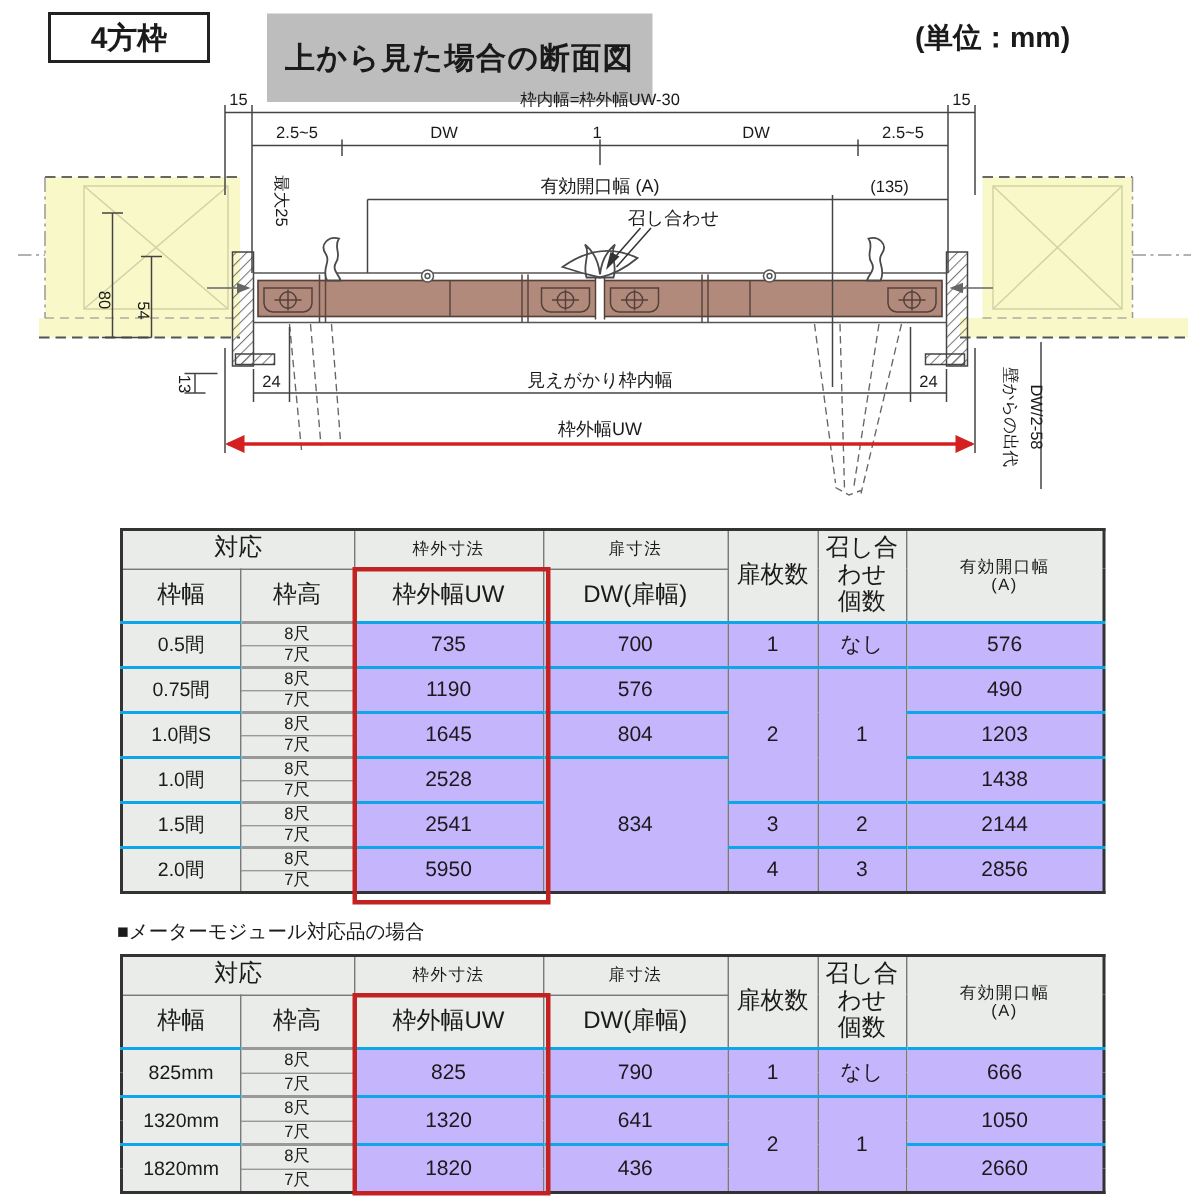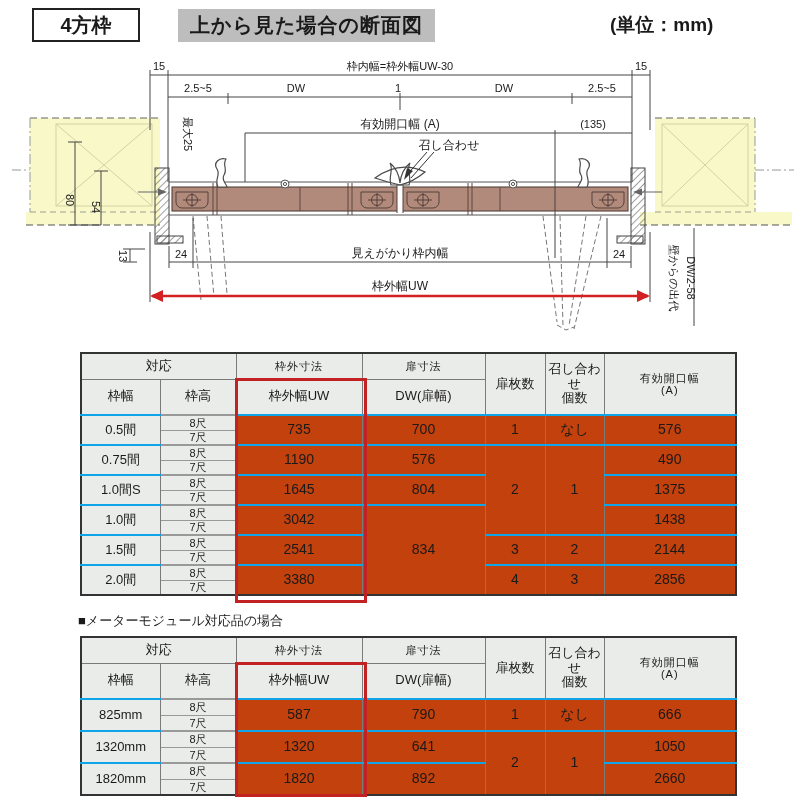--- a/index.html
+++ b/index.html
@@ -1,33 +1,33 @@
 <!DOCTYPE html>
 <html><head>
 <meta charset="utf-8">
 <style>
   html,body{margin:0;padding:0}
   body{width:800px;height:800px;position:relative;background:#fff;color:#1a1a1a;
        font-family:"Liberation Sans","DejaVu Sans",sans-serif;overflow:hidden}
   .abs{position:absolute}
   #badge{left:32px;top:8px;width:104px;height:30px;border:2px solid #222;border-radius:0;
          display:flex;align-items:center;justify-content:center;font-size:20px;font-weight:bold;background:#fff}
-  #title{left:178px;top:9px;background:#bdbdbd;padding:3px 12px;font-size:20px;font-weight:bold;letter-spacing:1px}
+  #title{left:178px;top:9px;background:#bdbdbd;padding:16px 12px;font-size:20px;font-weight:bold;letter-spacing:1px}
   #unit{left:610px;top:12px;font-size:19px;font-weight:600}
   #meter-label{left:78px;top:612px;font-size:13px;font-weight:normal}
   svg text{font-family:"Liberation Sans","DejaVu Sans",sans-serif;fill:#1a1a1a;font-size:11px}
   svg text.t12{font-size:12px}
   .twrap{position:absolute;left:80px;width:657px}
   table.spec{border-collapse:collapse;width:655px;table-layout:fixed;border:2px solid #333}
   .spec th,.spec td{border:1px solid #7a7a7a;text-align:center;vertical-align:middle;padding:0;line-height:1.12;overflow:hidden}
   .spec th{background:#eaece9;font-weight:normal}
   .spec td.lab{background:#eaece9;font-size:13px}
   .spec td.s{font-size:11px;border-color:#999}
-  .spec td.val{background:#c2410c;font-size:14px}
-  .sm{font-size:13px}
+  .spec td.val{background:#c4b5fd;font-size:14px}
+  .sm{font-size:16px}
   .lg{font-size:11px;letter-spacing:1px;font-weight:500}
   .hr1{height:26px}.hr2{height:36px}
   .t1 tr.sub{height:15px}.t2 tr.sub{height:16px}
   tr.gs td{border-top:2px solid #0ea5e9}
   .red-box{position:absolute;border:3px solid #c32222;pointer-events:none}
 </style>
 </head>
 <body>
 
 <div class="abs" id="badge">4方枠</div>
@@ -262,50 +262,50 @@
       <td rowspan="2" class="val">490</td>
     </tr>
     <tr class="sub">
           <td class="lab s">7尺</td>
         </tr>
     <tr class="sub gs">
       <td rowspan="2" class="lab">1.0間S</td>
       <td class="lab s">8尺</td>
       <td rowspan="2" class="val">1645</td>
       <td rowspan="2" class="val">804</td>
-      <td rowspan="2" class="val">1375</td>
+      <td rowspan="2" class="val">1203</td>
     </tr>
     <tr class="sub">
           <td class="lab s">7尺</td>
         </tr>
     <tr class="sub gs">
       <td rowspan="2" class="lab">1.0間</td>
       <td class="lab s">8尺</td>
-      <td rowspan="2" class="val">3042</td>
+      <td rowspan="2" class="val">2528</td>
       <td rowspan="6" class="val">834</td>
       <td rowspan="2" class="val">1438</td>
     </tr>
     <tr class="sub">
           <td class="lab s">7尺</td>
         </tr>
     <tr class="sub gs">
       <td rowspan="2" class="lab">1.5間</td>
       <td class="lab s">8尺</td>
       <td rowspan="2" class="val">2541</td>
       <td rowspan="2" class="val">3</td>
       <td rowspan="2" class="val">2</td>
       <td rowspan="2" class="val">2144</td>
     </tr>
     <tr class="sub">
           <td class="lab s">7尺</td>
         </tr>
     <tr class="sub gs">
       <td rowspan="2" class="lab">2.0間</td>
       <td class="lab s">8尺</td>
-      <td rowspan="2" class="val">3380</td>
+      <td rowspan="2" class="val">5950</td>
       <td rowspan="2" class="val">4</td>
       <td rowspan="2" class="val">3</td>
       <td rowspan="2" class="val">2856</td>
     </tr>
     <tr class="sub">
           <td class="lab s">7尺</td>
         </tr>
   </tbody>
     </table>
   <div class="red-box" style="left:155px;top:26px;width:126px;height:219px"></div>
@@ -335,21 +335,21 @@
     </tr>
     <tr class="hr2">
       <th class="sm">枠幅</th>
       <th class="sm">枠高</th>
       <th class="sm">枠外幅UW</th>
       <th class="sm">DW(扉幅)</th>
     </tr>
     <tr class="sub gs">
       <td rowspan="2" class="lab">825mm</td>
       <td class="lab s">8尺</td>
-      <td rowspan="2" class="val">587</td>
+      <td rowspan="2" class="val">825</td>
       <td rowspan="2" class="val">790</td>
       <td rowspan="2" class="val">1</td>
       <td rowspan="2" class="val">なし</td>
       <td rowspan="2" class="val">666</td>
     </tr>
     <tr class="sub">
           <td class="lab s">7尺</td>
         </tr>
     <tr class="sub gs">
       <td rowspan="2" class="lab">1320mm</td>
@@ -360,21 +360,21 @@
       <td rowspan="4" class="val">1</td>
       <td rowspan="2" class="val">1050</td>
     </tr>
     <tr class="sub">
           <td class="lab s">7尺</td>
         </tr>
     <tr class="sub gs">
       <td rowspan="2" class="lab">1820mm</td>
       <td class="lab s">8尺</td>
       <td rowspan="2" class="val">1820</td>
-      <td rowspan="2" class="val">892</td>
+      <td rowspan="2" class="val">436</td>
       <td rowspan="2" class="val">2660</td>
     </tr>
     <tr class="sub">
           <td class="lab s">7尺</td>
         </tr>
   </tbody>
     </table>
   <div class="red-box" style="left:155px;top:26px;width:126px;height:129px"></div>
 </div>
 

